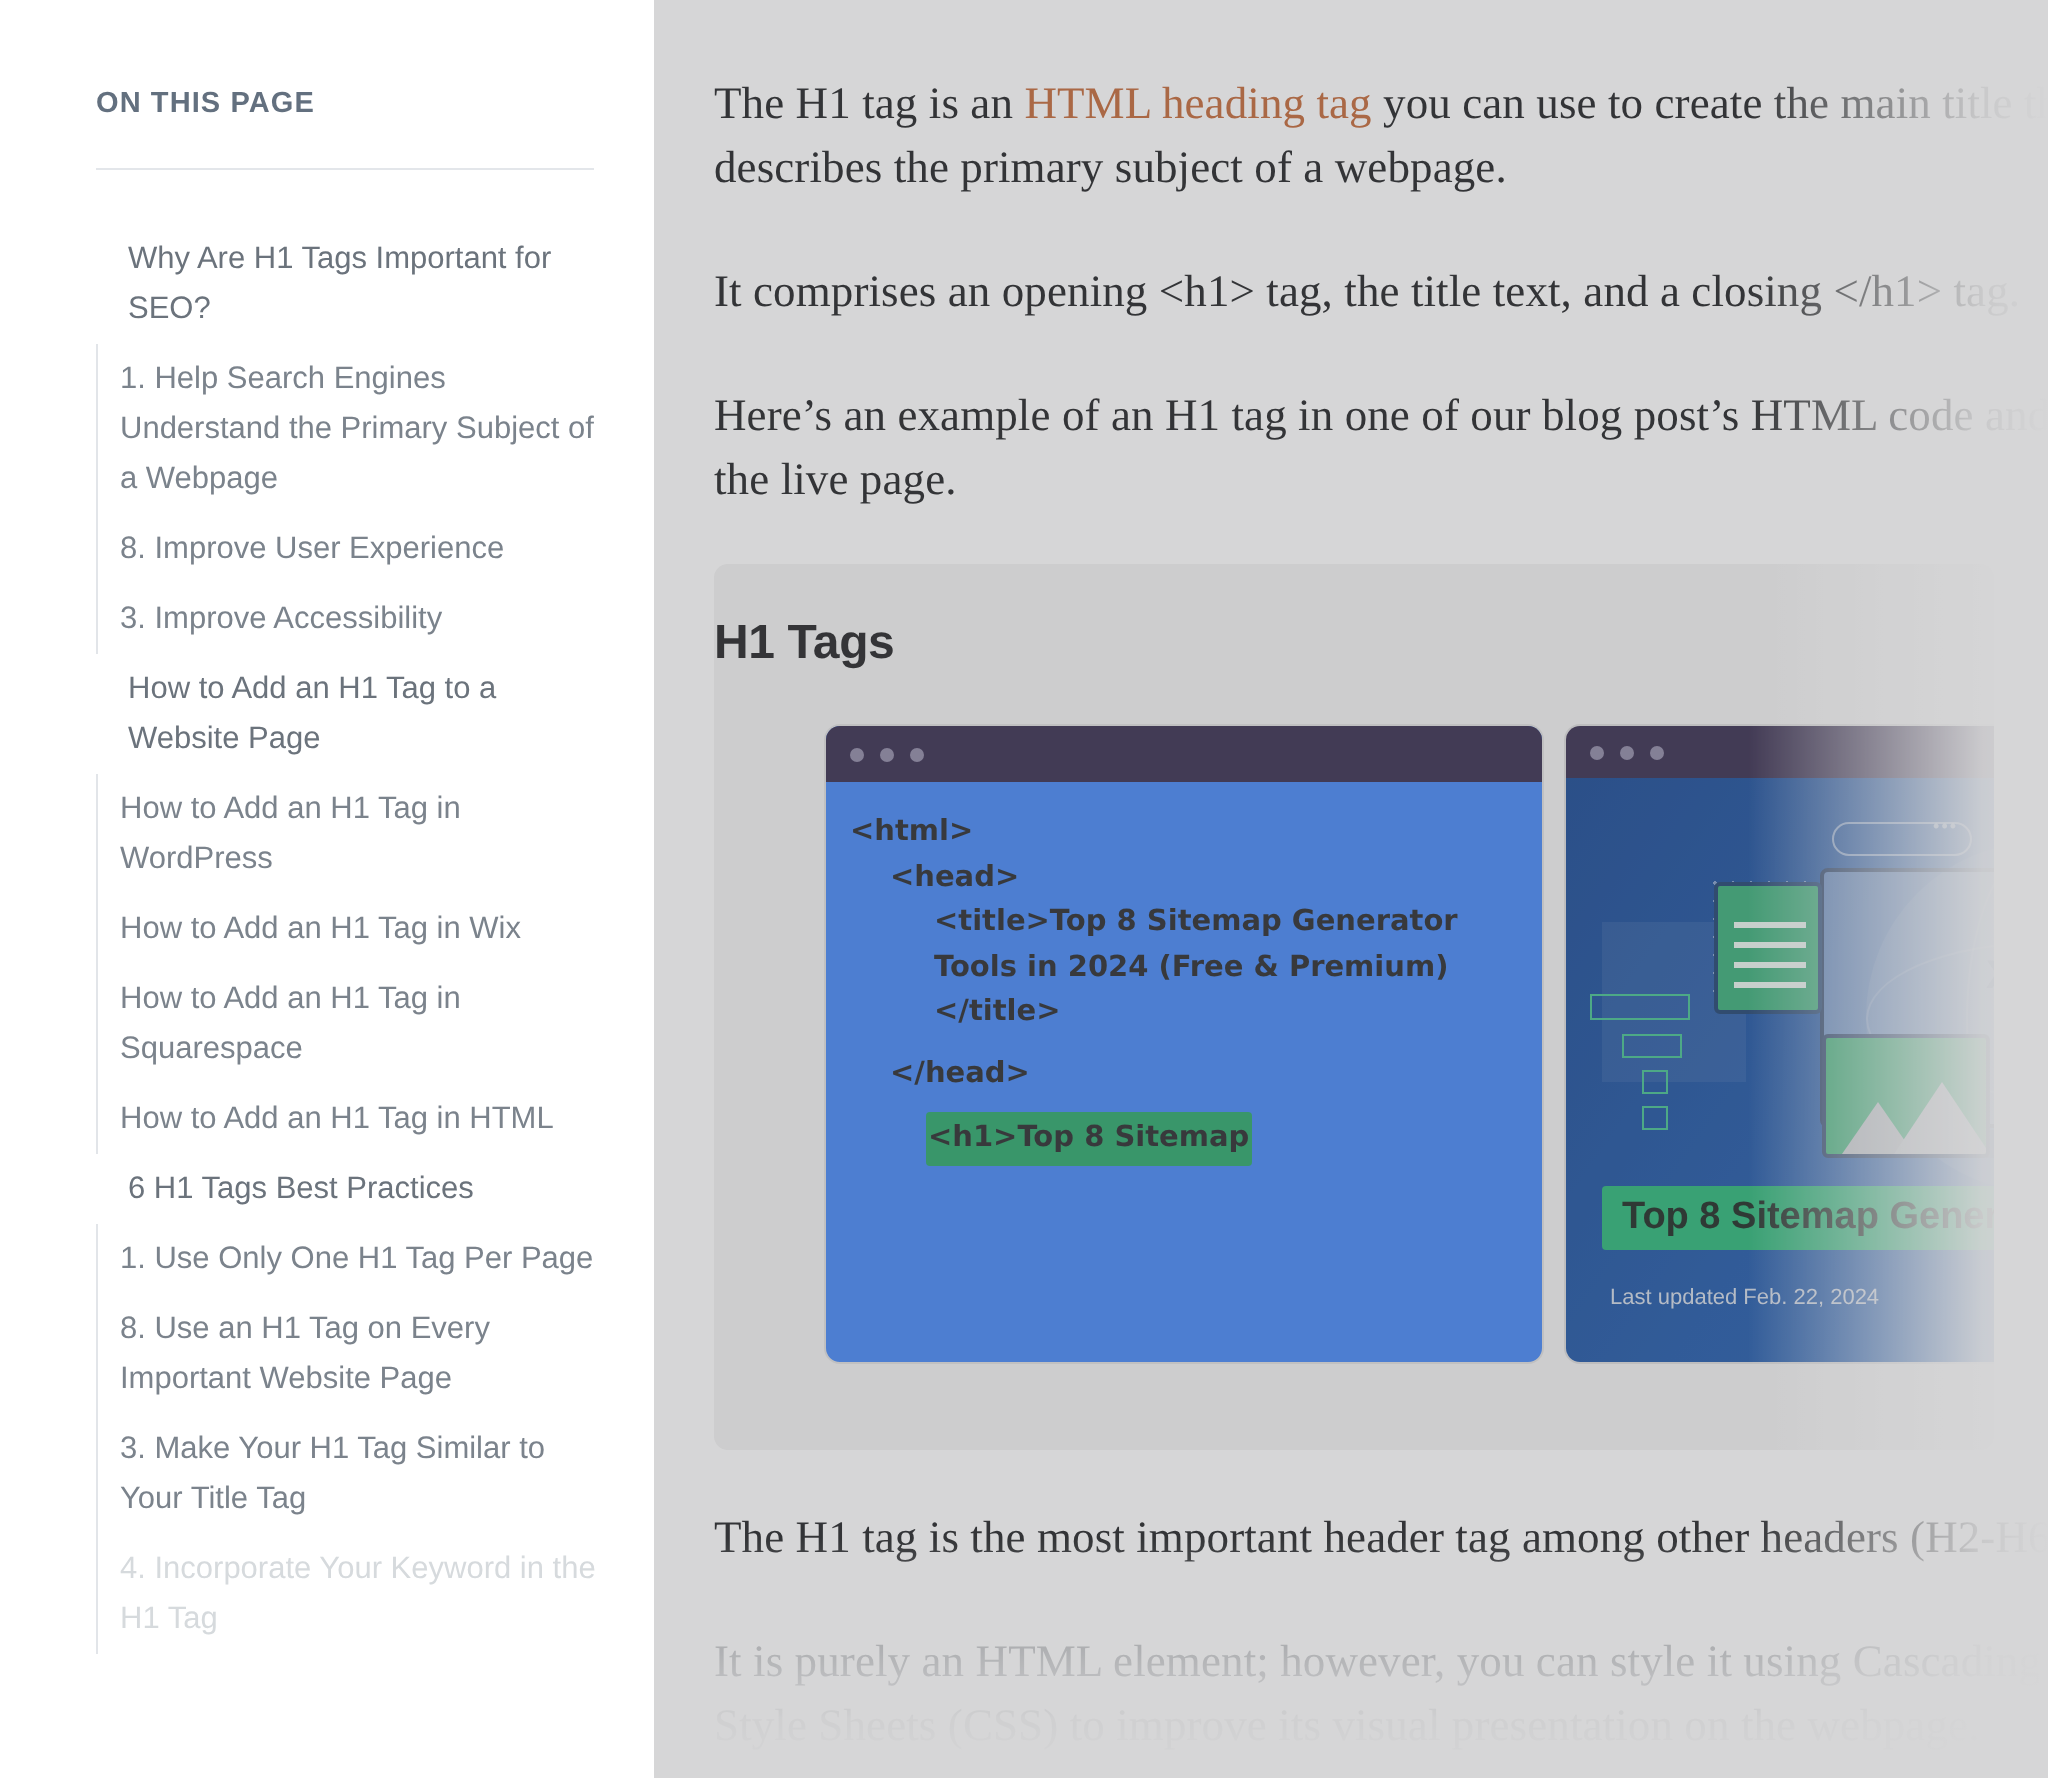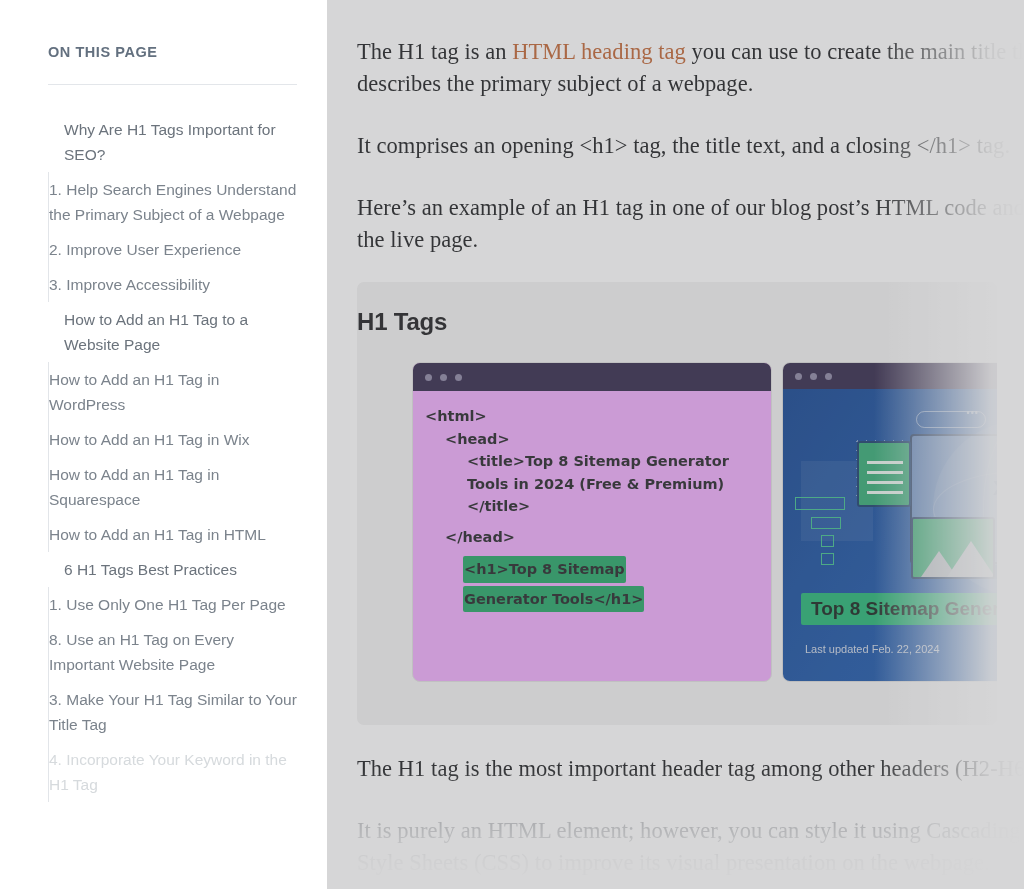--- a/index.html
+++ b/index.html
@@ -25,21 +25,21 @@
     position:absolute; left:48px; top:84px; width:249px; height:1px;
     background:#e3e6ea;
   }
   .toc-list { position:absolute; left:0; top:112px; width:327px; }
 
   .toc-top {
     font-size:15.5px; line-height:25px; color:#6b737c;
     padding:5px 30px 5px 64px; cursor:pointer;
   }
   .toc-group {
-    margin:0 0 0 48px; border-left:1.6px solid #e2e5e9; 
+    margin:0 0 0 48px; border-left:1.6px solid #e2e5e9; padding-left:11px;
   }
   .toc-sub {
     font-size:15.5px; line-height:25px; color:#7b838c;
     padding:5px 28px 5px 0; cursor:pointer;
   }
   .toc-sub.faded { color:#d6dadd; }
 
   
   .main {
     position:relative; width:697px; height:889px;
@@ -79,21 +79,21 @@
     background:#f2f2f2; border-radius:7px; overflow:hidden;
   }
   .fig-title {
     position:absolute; top:26px; left:0; width:640px; 
     font-size:24px; font-weight:bold; color:#17181a; letter-spacing:-.2px;
   }
 
   
   .code-card {
     position:absolute; left:55px; top:80px; width:360px; height:320px;
-    background:#f0abfc; border-radius:8px; overflow:hidden;
+    background:#3b82f6; border-radius:8px; overflow:hidden;
     border:1px solid #e0e0e0;
   }
   .card-bar {
     height:28px; background:#2c2145; display:flex; align-items:center; padding-left:12px; gap:8px;
   }
   .dot { width:7px; height:7px; border-radius:50%; background:#8a84a3; }
   .code-body {
     padding:14px 14px 0 12px;
     font-family:"DejaVu Sans", sans-serif;
     font-size:14.5px; font-weight:bold; line-height:22.5px; color:#1d1f22;
@@ -179,21 +179,21 @@
 
   <aside class="sidebar">
     <div class="toc-heading">ON THIS PAGE</div>
     <div class="toc-divider"></div>
 
     <nav class="toc-list">
 
       <div class="toc-top">Why Are H1 Tags Important for SEO?</div>
       <div class="toc-group">
         <div class="toc-sub">1. Help Search Engines Understand the Primary Subject of a Webpage</div>
-        <div class="toc-sub">2. Improve User Experience</div>
+        <div class="toc-sub">8. Improve User Experience</div>
         <div class="toc-sub">3. Improve Accessibility</div>
       </div>
 
       <div class="toc-top">How to Add an H1 Tag to a Website Page</div>
       <div class="toc-group">
         <div class="toc-sub">How to Add an H1 Tag in WordPress</div>
         <div class="toc-sub">How to Add an H1 Tag in Wix</div>
         <div class="toc-sub">How to Add an H1 Tag in Squarespace</div>
         <div class="toc-sub">How to Add an H1 Tag in HTML</div>
       </div>
@@ -229,21 +229,20 @@
           </div>
           <div class="code-body">
             <div>&lt;html&gt;</div>
             <div class="ind1">&lt;head&gt;</div>
             <div class="ind2">&lt;title&gt;Top 8 Sitemap Generator</div>
             <div class="ind2">Tools in 2024 (Free &amp; Premium)</div>
             <div class="ind2">&lt;/title&gt;</div>
             <div class="ind1" style="margin-top:8px">&lt;/head&gt;</div>
             <div class="hl-wrap">
               <span>&lt;h1&gt;Top 8 Sitemap</span><br>
-              <span>Generator Tools&lt;/h1&gt;</span>
             </div>
           </div>
         </div>
 
         <div class="prev-card">
           <div class="prev-bar">
             <span class="dot"></span>
             <span class="dot"></span>
             <span class="dot"></span>
           </div>

